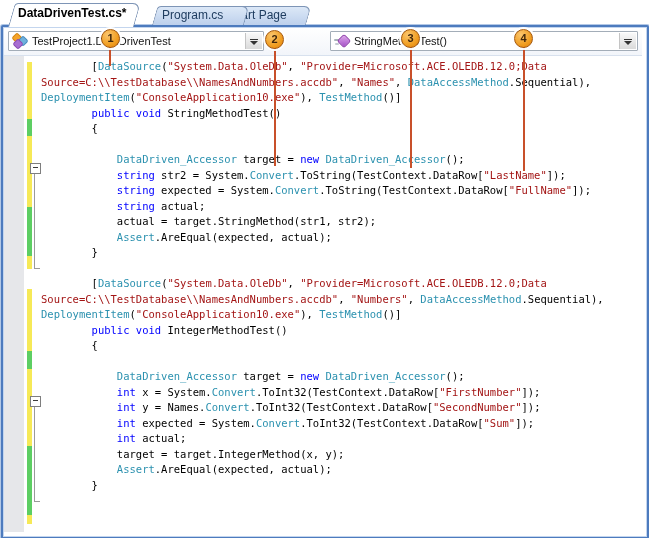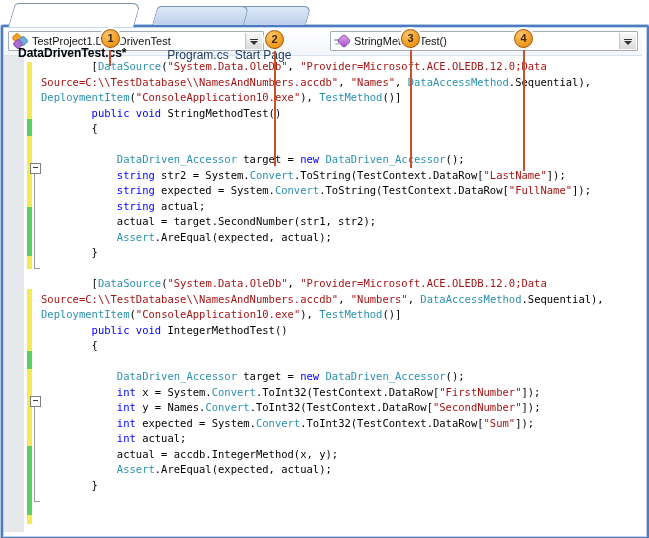--- a/index.html
+++ b/index.html
@@ -4,22 +4,22 @@
 <style>
   html,body{margin:0;padding:0;background:#ffffff;}
   #stage{position:relative;width:649px;height:538px;background:#ffffff;overflow:hidden;
          font-family:"Liberation Sans",sans-serif;}
 
   
   .tab{position:absolute;top:6px;height:19px;cursor:default;}
   .tab .tab-bg{position:absolute;inset:0;transform:skewX(-16deg);transform-origin:100% 100%;
       background:linear-gradient(#dce8f7,#bdd0ec);border:1px solid #7e95b6;border-bottom:none;
       border-radius:4px 7px 0 0;}
-  .tab .tab-label{position:relative;display:block;text-align:center;line-height:19px;
-      font-size:12px;color:#1f3d60;padding:0 10px;white-space:nowrap;margin-top:40px;}
+  .tab .tab-label{position:relative;display:block;line-height:19px;
+      font-size:12px;color:#1f3d60;padding:0 10px;white-space:nowrap;}
   .tab.active{top:3px;height:24px;z-index:30;}
   .tab.active .tab-bg{background:#ffffff;border-color:#7e95b6;border-radius:4px 8px 0 0;}
   .tab.active .tab-label{font-weight:bold;color:#000;line-height:21px;}
   #tab1{left:8px;width:126px;}
   #tab2{left:152px;width:92px;z-index:6;}
   #tab3{left:220px;width:86px;z-index:5;}
 
   
   #frame{position:absolute;left:1px;top:25px;width:644px;height:510px;background:#fff;
       border:2px solid #4d7bbe;border-radius:2px;
@@ -144,36 +144,36 @@
         <div class="code-line"><span class="pl">        [</span><span class="ty">DataSource</span><span class="pl">(</span><span class="st">"System.Data.OleDb"</span><span class="pl">, </span><span class="st">"Provider=Microsoft.ACE.OLEDB.12.0;Data</span></div>
         <div class="code-line"><span class="st">Source=C:\\TestDatabase\\NamesAndNumbers.accdb"</span><span class="pl">, </span><span class="st">"Names"</span><span class="pl">, </span><span class="ty">DataAccessMethod</span><span class="pl">.Sequential),</span></div>
         <div class="code-line"><span class="ty">DeploymentItem</span><span class="pl">(</span><span class="st">"ConsoleApplication10.exe"</span><span class="pl">), </span><span class="ty">TestMethod</span><span class="pl">()]</span></div>
         <div class="code-line"><span class="pl">        </span><span class="kw">public</span><span class="pl"> </span><span class="kw">void</span><span class="pl"> StringMethodTest()</span></div>
         <div class="code-line"><span class="pl">        {</span></div>
         <div class="code-line">&nbsp;</div>
         <div class="code-line"><span class="pl">            </span><span class="ty">DataDriven_Accessor</span><span class="pl"> target = </span><span class="kw">new</span><span class="pl"> </span><span class="ty">DataDriven_Accessor</span><span class="pl">();</span></div>
         <div class="code-line"><span class="pl">            </span><span class="kw">string</span><span class="pl"> str2 = System.</span><span class="ty">Convert</span><span class="pl">.ToString(TestContext.DataRow[</span><span class="st">"LastName"</span><span class="pl">]);</span></div>
         <div class="code-line"><span class="pl">            </span><span class="kw">string</span><span class="pl"> expected = System.</span><span class="ty">Convert</span><span class="pl">.ToString(TestContext.DataRow[</span><span class="st">"FullName"</span><span class="pl">]);</span></div>
         <div class="code-line"><span class="pl">            </span><span class="kw">string</span><span class="pl"> actual;</span></div>
-        <div class="code-line"><span class="pl">            actual = target.SecondNumber(str1, str2);</span></div>
+        <div class="code-line"><span class="pl">            actual = target.StringMethod(str1, str2);</span></div>
         <div class="code-line"><span class="pl">            </span><span class="ty">Assert</span><span class="pl">.AreEqual(expected, actual);</span></div>
         <div class="code-line"><span class="pl">        }</span></div>
         <div class="code-line">&nbsp;</div>
         <div class="code-line"><span class="pl">        [</span><span class="ty">DataSource</span><span class="pl">(</span><span class="st">"System.Data.OleDb"</span><span class="pl">, </span><span class="st">"Provider=Microsoft.ACE.OLEDB.12.0;Data</span></div>
         <div class="code-line"><span class="st">Source=C:\\TestDatabase\\NamesAndNumbers.accdb"</span><span class="pl">, </span><span class="st">"Numbers"</span><span class="pl">, </span><span class="ty">DataAccessMethod</span><span class="pl">.Sequential),</span></div>
         <div class="code-line"><span class="ty">DeploymentItem</span><span class="pl">(</span><span class="st">"ConsoleApplication10.exe"</span><span class="pl">), </span><span class="ty">TestMethod</span><span class="pl">()]</span></div>
         <div class="code-line"><span class="pl">        </span><span class="kw">public</span><span class="pl"> </span><span class="kw">void</span><span class="pl"> IntegerMethodTest()</span></div>
         <div class="code-line"><span class="pl">        {</span></div>
         <div class="code-line">&nbsp;</div>
         <div class="code-line"><span class="pl">            </span><span class="ty">DataDriven_Accessor</span><span class="pl"> target = </span><span class="kw">new</span><span class="pl"> </span><span class="ty">DataDriven_Accessor</span><span class="pl">();</span></div>
         <div class="code-line"><span class="pl">            </span><span class="kw">int</span><span class="pl"> x = System.</span><span class="ty">Convert</span><span class="pl">.ToInt32(TestContext.DataRow[</span><span class="st">"FirstNumber"</span><span class="pl">]);</span></div>
         <div class="code-line"><span class="pl">            </span><span class="kw">int</span><span class="pl"> y = Names.</span><span class="ty">Convert</span><span class="pl">.ToInt32(TestContext.DataRow[</span><span class="st">"SecondNumber"</span><span class="pl">]);</span></div>
         <div class="code-line"><span class="pl">            </span><span class="kw">int</span><span class="pl"> expected = System.</span><span class="ty">Convert</span><span class="pl">.ToInt32(TestContext.DataRow[</span><span class="st">"Sum"</span><span class="pl">]);</span></div>
         <div class="code-line"><span class="pl">            </span><span class="kw">int</span><span class="pl"> actual;</span></div>
-        <div class="code-line"><span class="pl">            actual = accdb.IntegerMethod(x, y);</span></div>
+        <div class="code-line"><span class="pl">            target = target.IntegerMethod(x, y);</span></div>
         <div class="code-line"><span class="pl">            </span><span class="ty">Assert</span><span class="pl">.AreEqual(expected, actual);</span></div>
         <div class="code-line"><span class="pl">        }</span></div>
       </div>
   </div>
 
   <div class="callout-line" style="left:109px;top:47px;height:19px;"></div>
   <div class="callout-line" style="left:274px;top:48px;height:118px;"></div>
   <div class="callout-line" style="left:410px;top:47px;height:121px;"></div>
   <div class="callout-line" style="left:523px;top:47px;height:124px;"></div>
 

